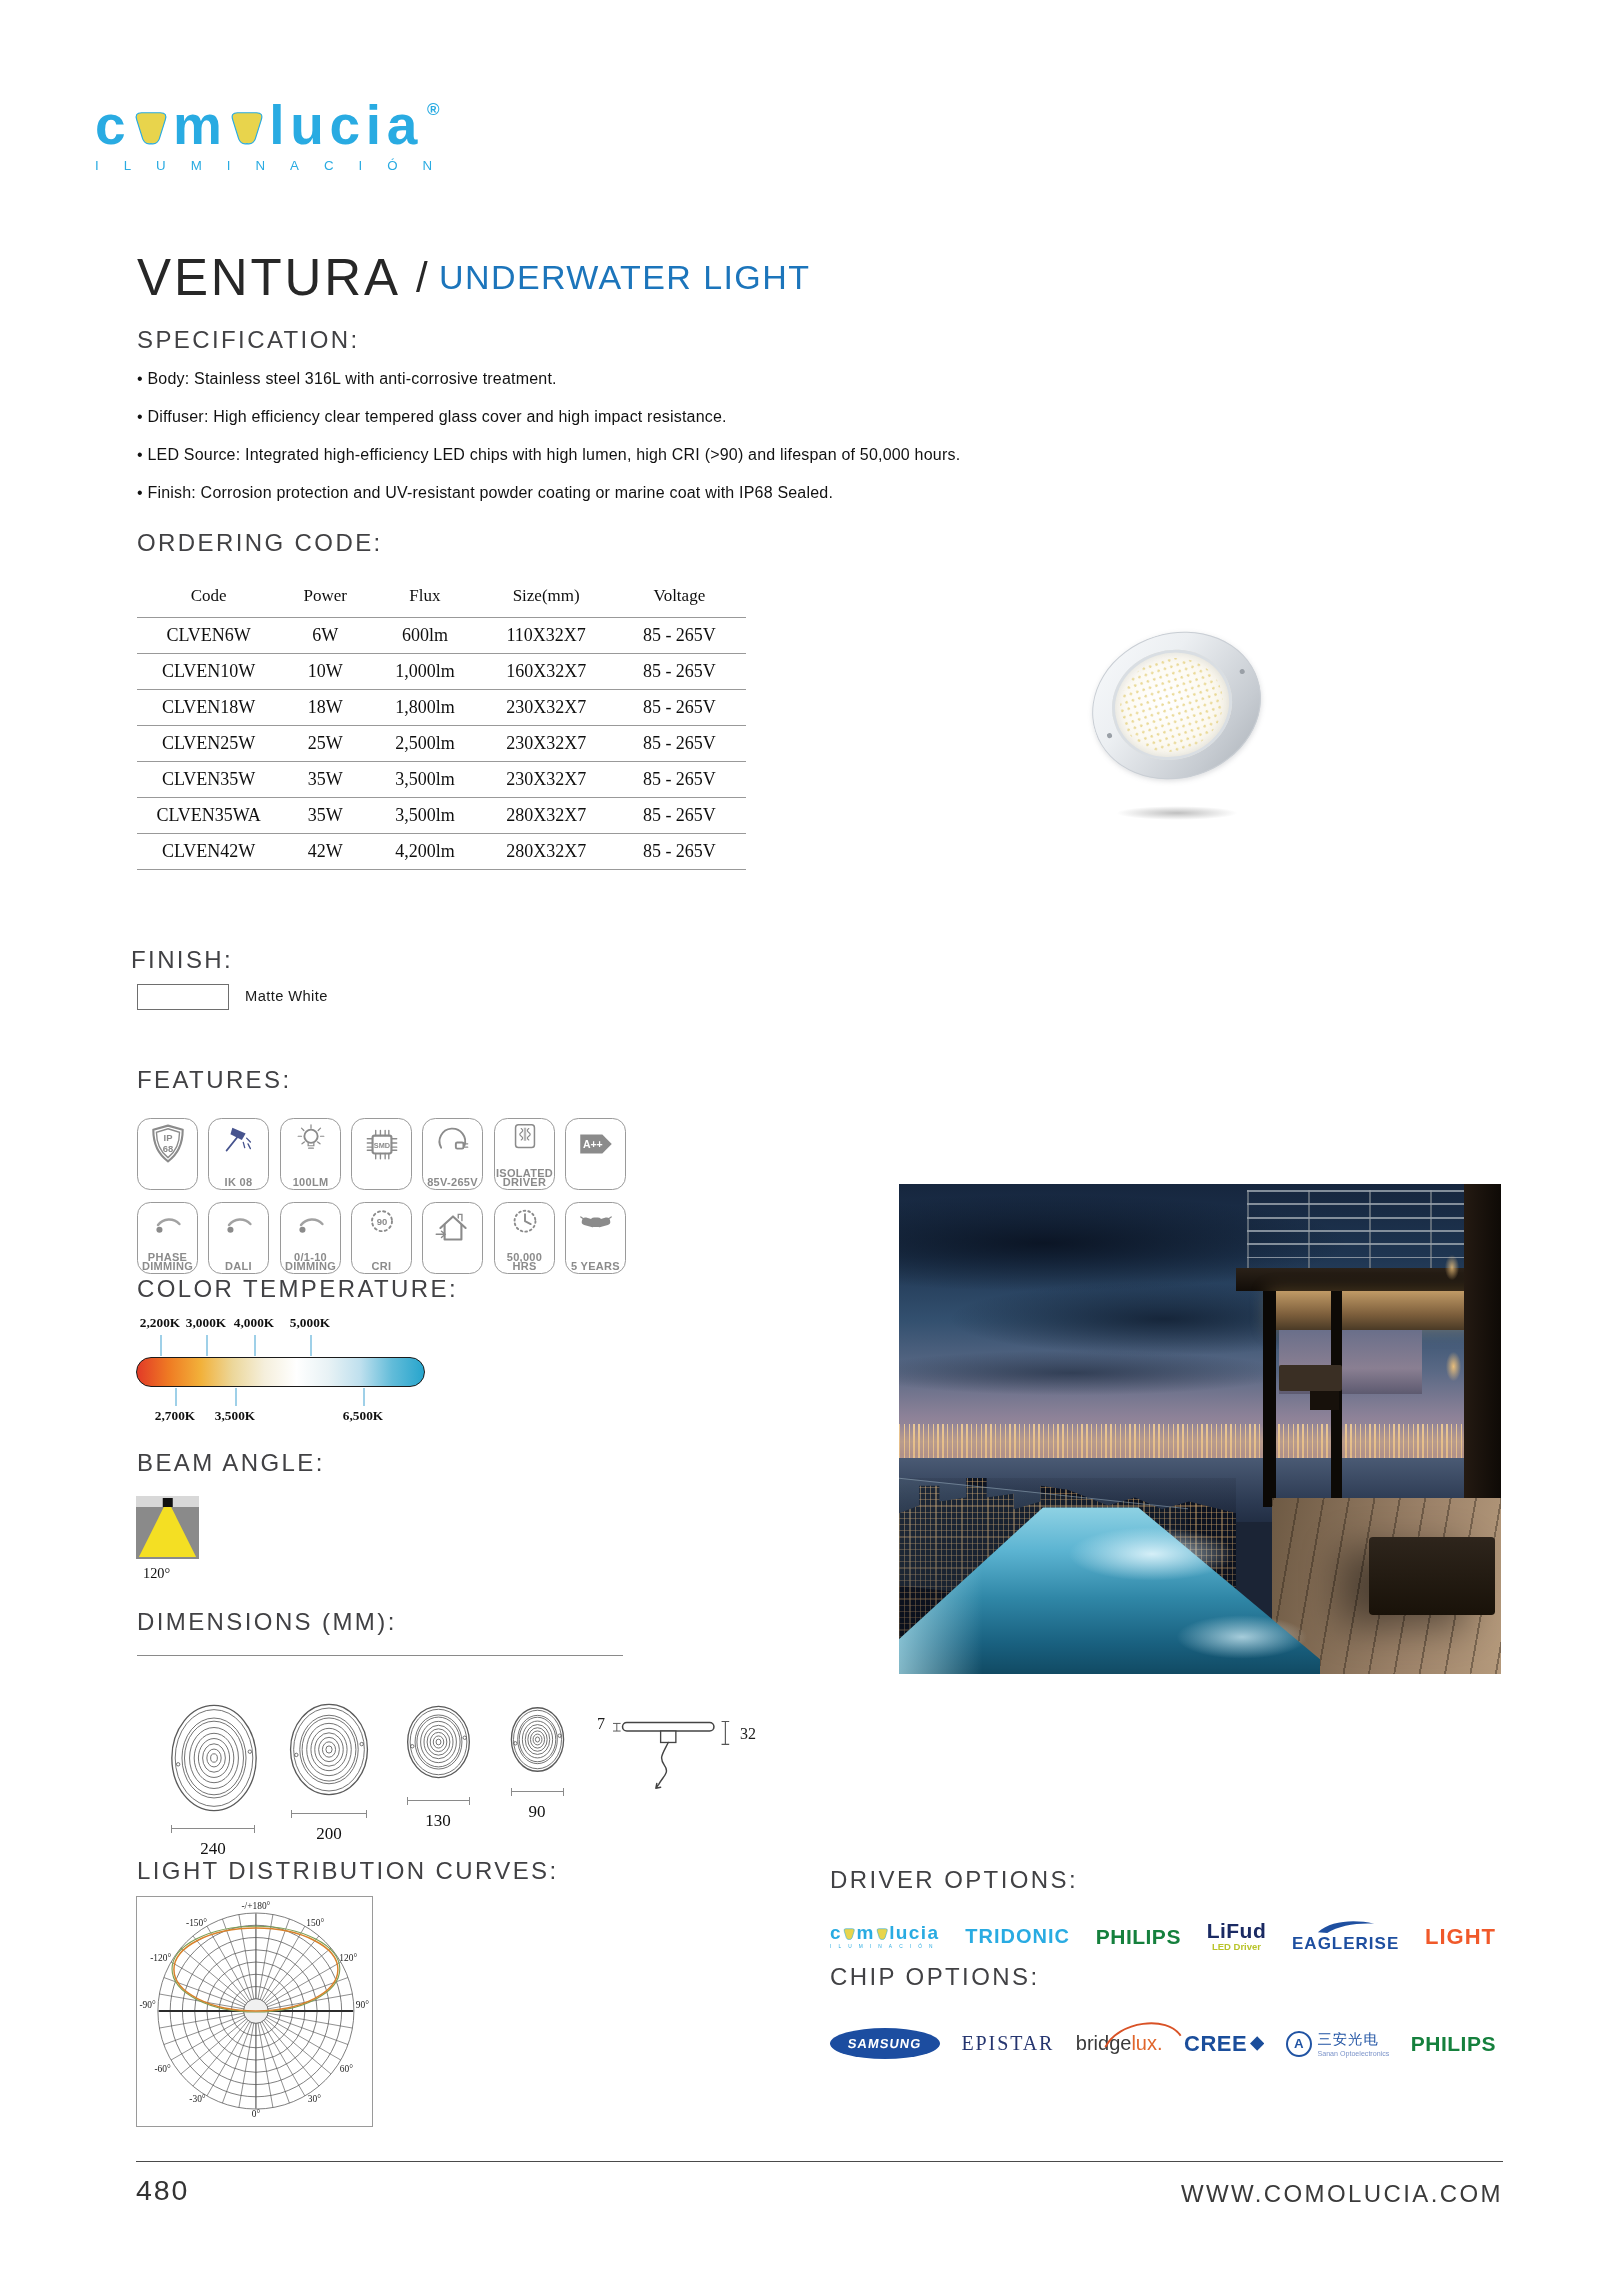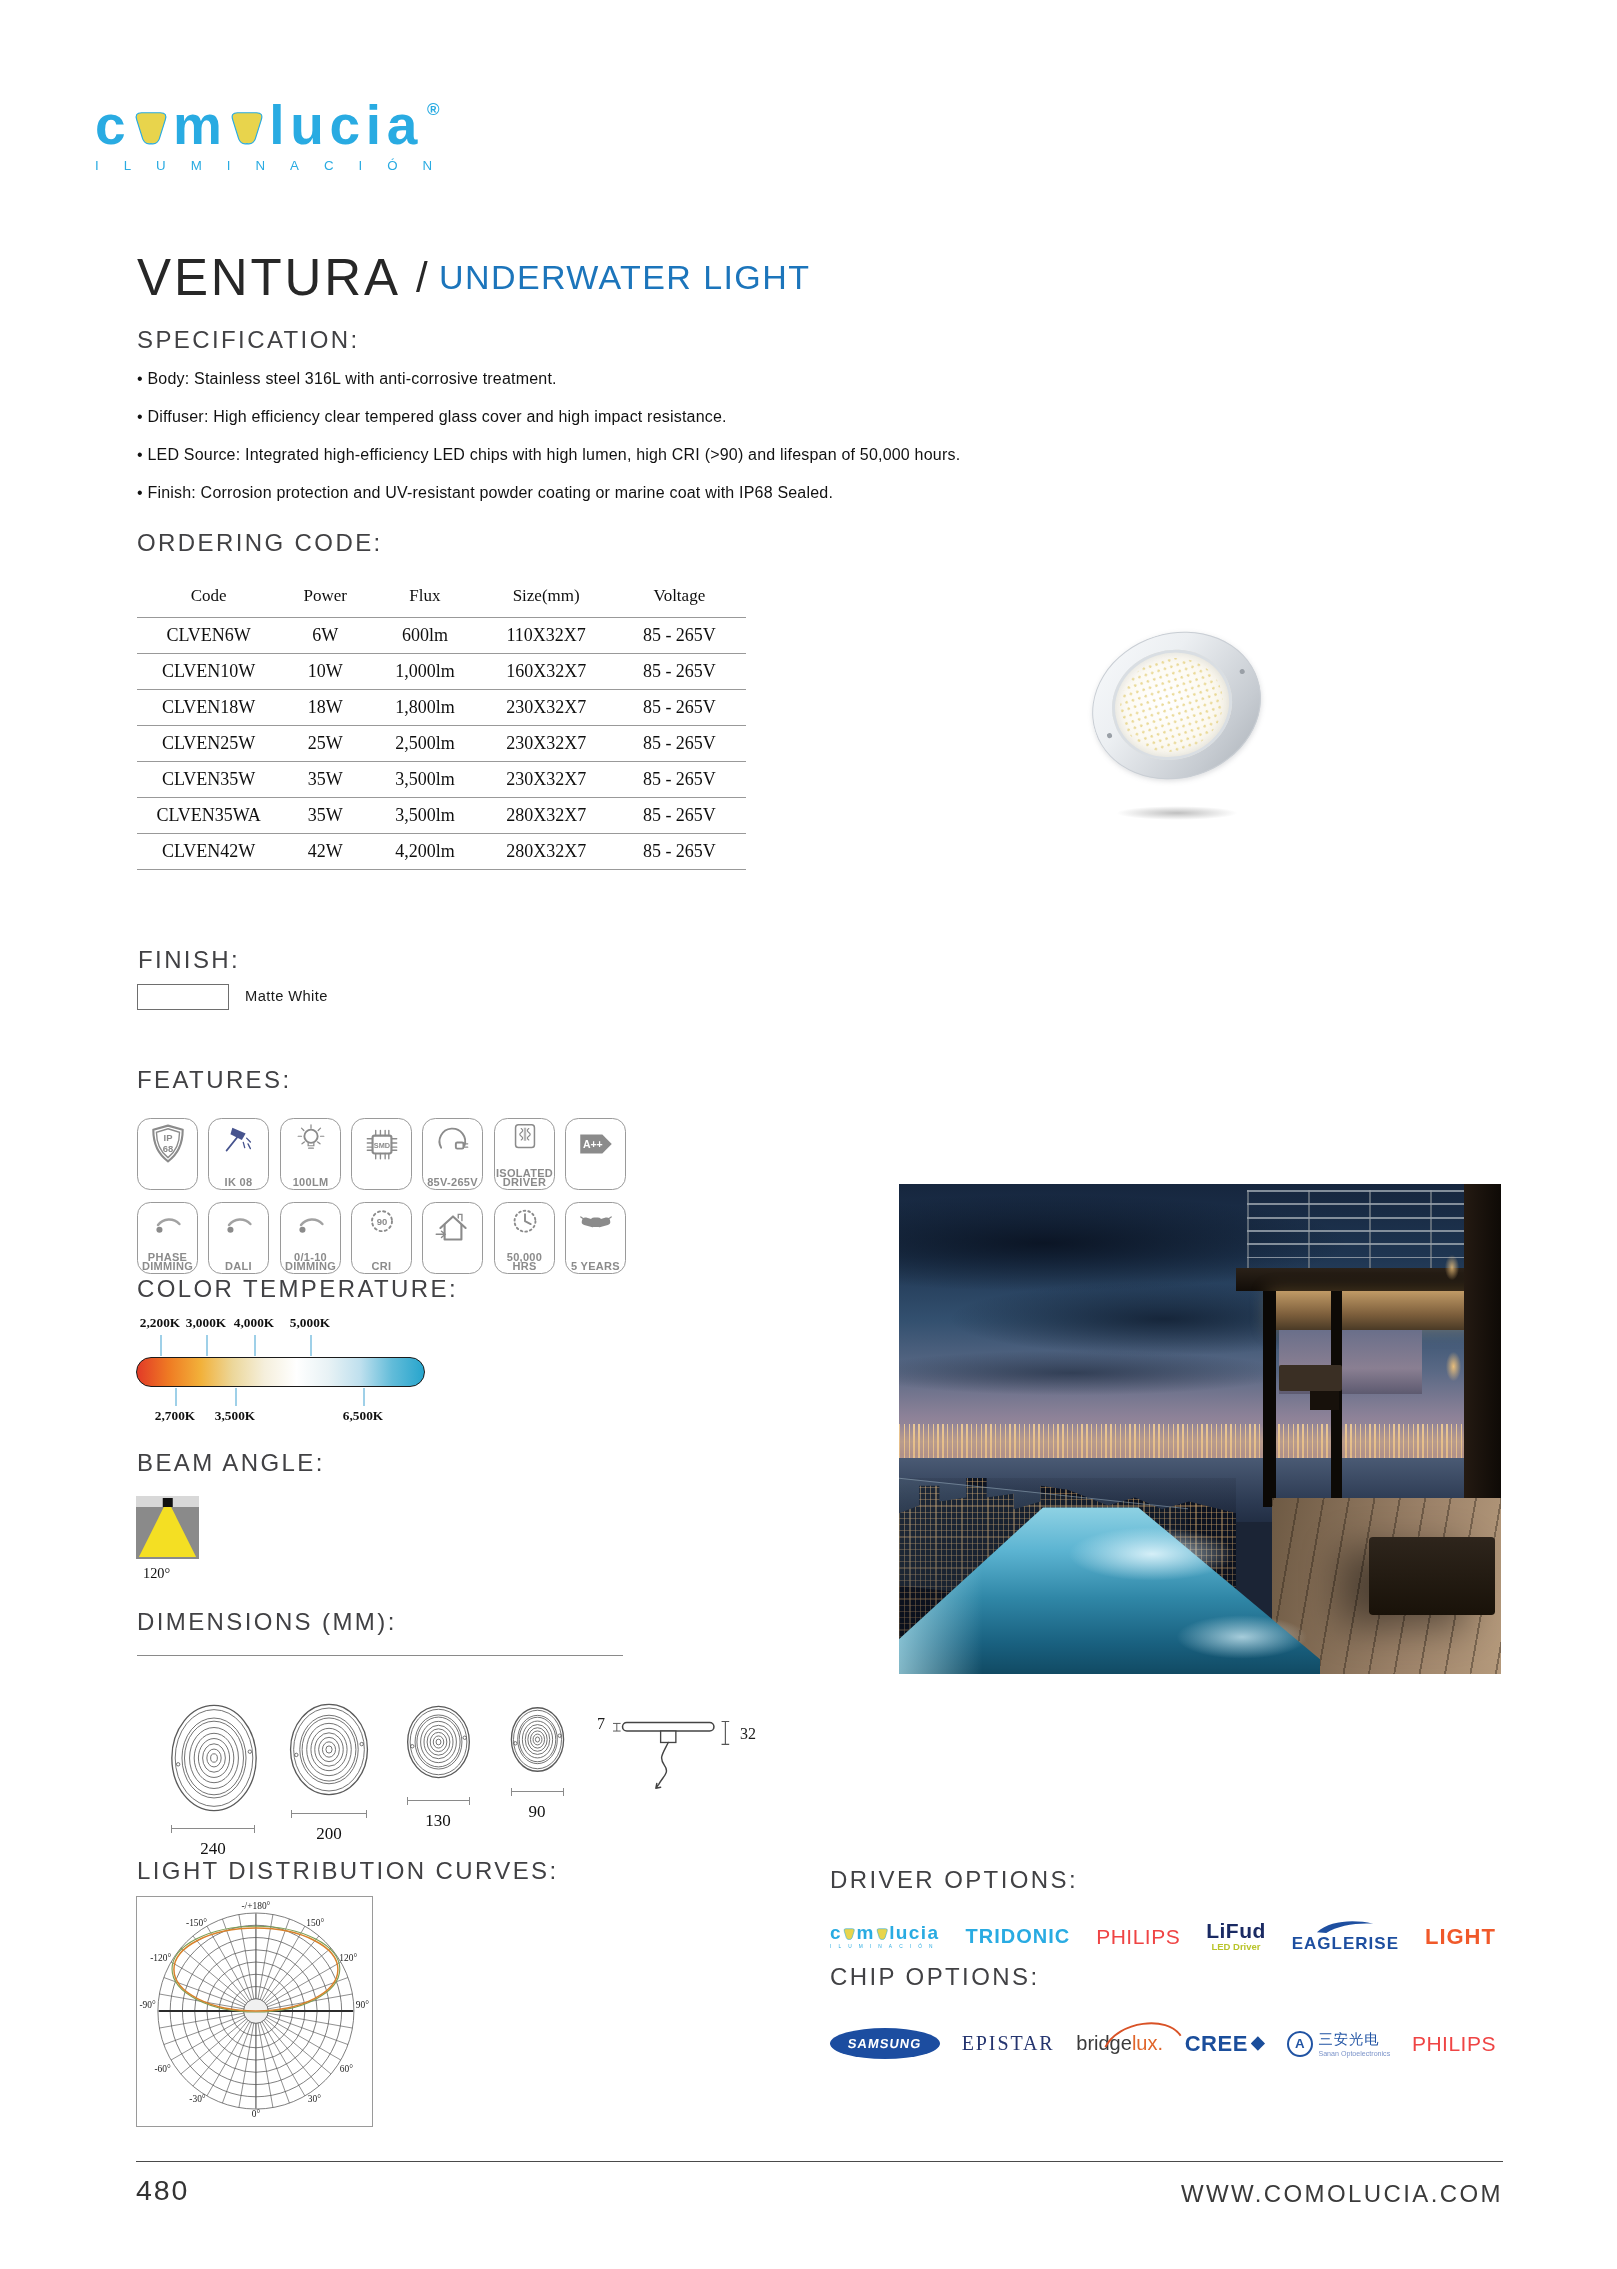--- a/index.html
+++ b/index.html
@@ -113,21 +113,21 @@
   
   .brandrow{position:absolute;display:flex;align-items:center;justify-content:space-between}
   .driver-row{left:830px;top:1908px;width:666px;height:57px}
   .chip-row{left:830px;top:2013px;width:666px;height:61px}
   .minilogo{display:flex;flex-direction:column;align-items:center}
   .minilogo-row{display:flex;align-items:flex-end}
   .minilogo-letter{font-size:19px;font-weight:700;color:#29abe2;letter-spacing:1.4px;line-height:18px}
   .minilogo-blob{width:12.4px;height:13.3px;margin:0 1px 1.9px}
   .minilogo-tag{font-size:4.8px;color:#29abe2;letter-spacing:7.1px;margin-top:1.9px;white-space:nowrap}
   .lg-tridonic{font-size:20px;font-weight:700;color:#29abe2;letter-spacing:1px}
-  .lg-philips{font-size:21px;font-weight:400;color:#ef4444;letter-spacing:0.5px}
+  .lg-philips{font-size:21px;font-weight:700;color:#15803d;letter-spacing:0.5px}
   .lg-lifud{text-align:center}
   .lg-lifud .a{font-size:21px;font-weight:800;color:#1a2a63;letter-spacing:0.5px;line-height:19px}
   .lg-lifud .b{font-size:9.5px;color:#b9c42a;font-weight:700;margin-top:1.9px}
   .lg-eagle{display:flex;flex-direction:column;align-items:center}
   .lg-eagle .t{font-size:17px;font-weight:700;color:#1e4fa0;letter-spacing:1px}
   .lg-osram{font-size:22px;font-weight:700;color:#f0592a;letter-spacing:1px}
   .lg-samsung{width:110px;height:31px;background:#1c4da0;border-radius:50%;display:flex;align-items:center;justify-content:center}
   .lg-samsung span{color:#fff;font-size:13px;font-weight:700;letter-spacing:1px;transform:skewX(-8deg)}
   .lg-epistar{font-size:20px;font-weight:400;color:#25356f;letter-spacing:1.9px;font-family:"Liberation Serif",serif}
   .lg-bridgelux{position:relative;font-size:20px;font-weight:500}
@@ -263,21 +263,21 @@
     <div class="prod-disc">
       <div class="prod-face">
         <div class="prod-leds"></div>
       </div>
       <div class="prod-screw" style="left:6%;top:54%"></div>
       <div class="prod-screw" style="right:6%;top:40%"></div>
     </div>
     <div class="prod-shadow"></div>
   </div>
 
-  <div class="sec" style="left:138px;top:946px">FINISH:</div>
+  <div class="sec" style="left:131px;top:946px">FINISH:</div>
   <div class="swatch"></div>
   <div class="swatch-label">Matte White</div>
 
   <div class="sec" style="left:137px;top:1066px">FEATURES:</div>
 
   <div class="feat" style="left:137px;top:1118px">
     <svg width="42" height="44" viewBox="0 0 40 40">
       <path class="st" d="M20 2.5 L34 6.5 C34 19 29 30 20 36.5 C11 30 6 19 6 6.5 Z"></path>
       <path class="st1" d="M20 5.5 L31 8.8 C31 18.5 27 27.5 20 33 C13 27.5 9 18.5 9 8.8 Z"></path>
       <text class="itxt" x="20" y="17" font-size="9">IP</text>

